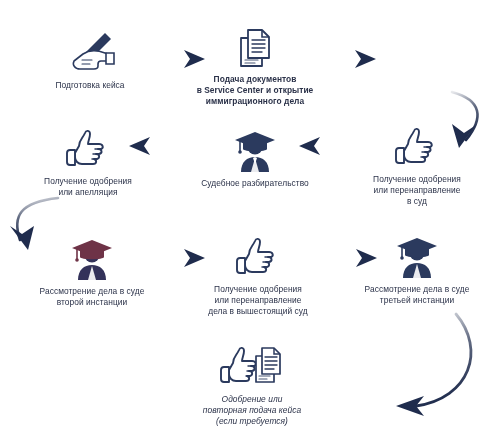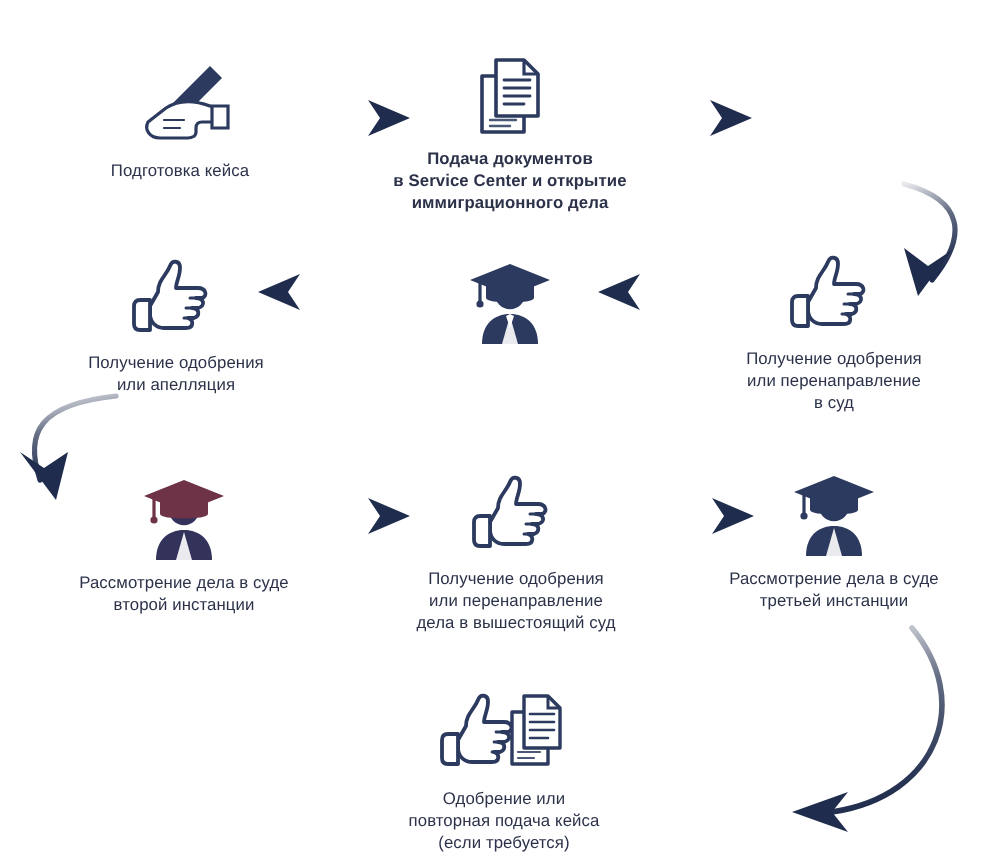--- a/index.html
+++ b/index.html
@@ -25,21 +25,21 @@
   
   #node-1{left:10px;  top:28px;  width:160px;}
   #node-2{left:175px; top:26px;  width:160px;font-weight:bold;}
   #node-3{left:340px; top:26px;  width:155px;}
   #node-4{left:8px;   top:128px; width:160px;}
   #node-5{left:175px; top:128px; width:160px;}
   #node-6{left:338px; top:126px; width:158px;}
   #node-7{left:8px;   top:236px; width:168px;}
   #node-8{left:178px; top:236px; width:160px;}
   #node-9{left:336px; top:234px; width:162px;}
-  #node-10{left:172px;top:344px; width:160px;}
+  #node-10{left:172px;top:344px; width:160px;font-style:italic;}
 </style>
 </head>
 <body>
 
 <div id="canvas">
 
   <svg class="arrows" viewBox="0 0 500 433">
     <defs>
       <linearGradient id="fadeR" x1="0" y1="0" x2="1" y2="0">
         <stop offset="0" stop-color="#1f2c4d" stop-opacity="0.15"></stop>
@@ -151,20 +151,21 @@
     <svg class="icon" width="52" height="46" viewBox="0 0 52 46">
       <circle cx="26" cy="19" r="7.6" fill="#2b3a5e"></circle>
       <path d="M12 44 C12 34, 18 29, 26 29 C34 29, 40 34, 40 44 Z" fill="#2b3a5e"></path>
       <path d="M24 30 L26 36 L28 30 L26 29 Z" fill="#ffffff"></path>
       <path d="M26 30 L22 44 L30 44 Z" fill="#ffffff" opacity="0.9"></path>
       <path d="M6 12 L26 4 L46 12 L26 20 Z" fill="#2b3a5e"></path>
       <path d="M14 14 L14 21 C14 24, 38 24, 38 21 L38 14" fill="#2b3a5e"></path>
       <path d="M11 13 L11 23" stroke="#2b3a5e" stroke-width="1.6" stroke-linecap="round"></path>
       <circle cx="11" cy="24" r="1.8" fill="#2b3a5e"></circle>
     </svg>
+    <div class="label">Судебное разбирательство</div>
   </div>
 
   <div class="node" id="node-6">
     <svg class="icon" width="46" height="44" viewBox="0 0 46 44">
       <path d="M14 18 C14 12, 18 10, 20 5 C21 2, 25 2, 25 6 C25 10, 23 13, 23 16 L34 16 C38 16, 39 20, 36 21 L33 21 C37 21, 38 25, 34 26 L31 26 C35 26, 35 30, 32 31 L29 31 C32 32, 32 36, 28 36 L17 36 C13 36, 10 33, 10 29 L10 25 Z" fill="#ffffff" stroke="#2b3a5e" stroke-width="1.9" stroke-linejoin="round"></path>
       <path d="M10 22 L5 22 C3 22, 2 23, 2 25 L2 34 C2 36, 3 37, 5 37 L10 37 Z" fill="#ffffff" stroke="#2b3a5e" stroke-width="1.9" stroke-linejoin="round"></path>
       <path d="M30 21 H35 M28 26 H33 M27 31 H31" stroke="#2b3a5e" stroke-width="1.5" stroke-linecap="round"></path>
     </svg>
     <div class="label">Получение одобрения
 или перенаправление

